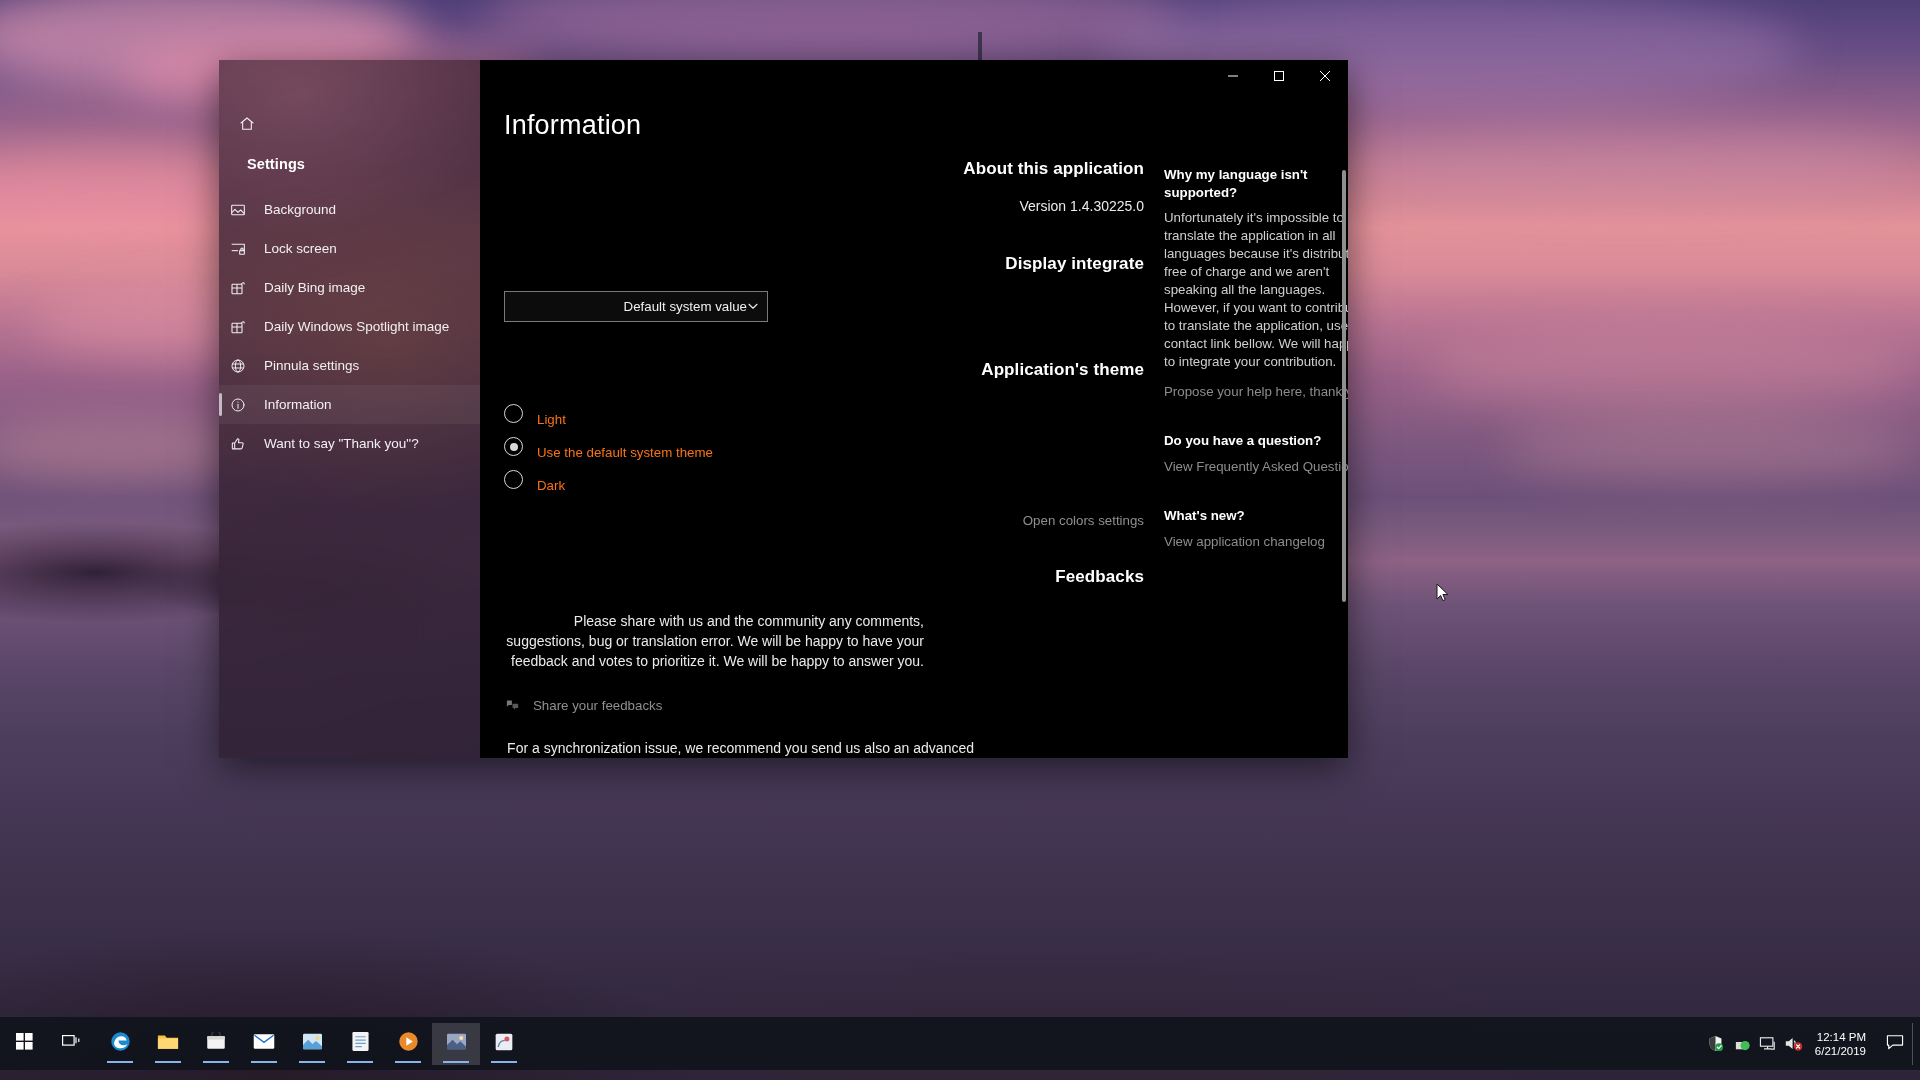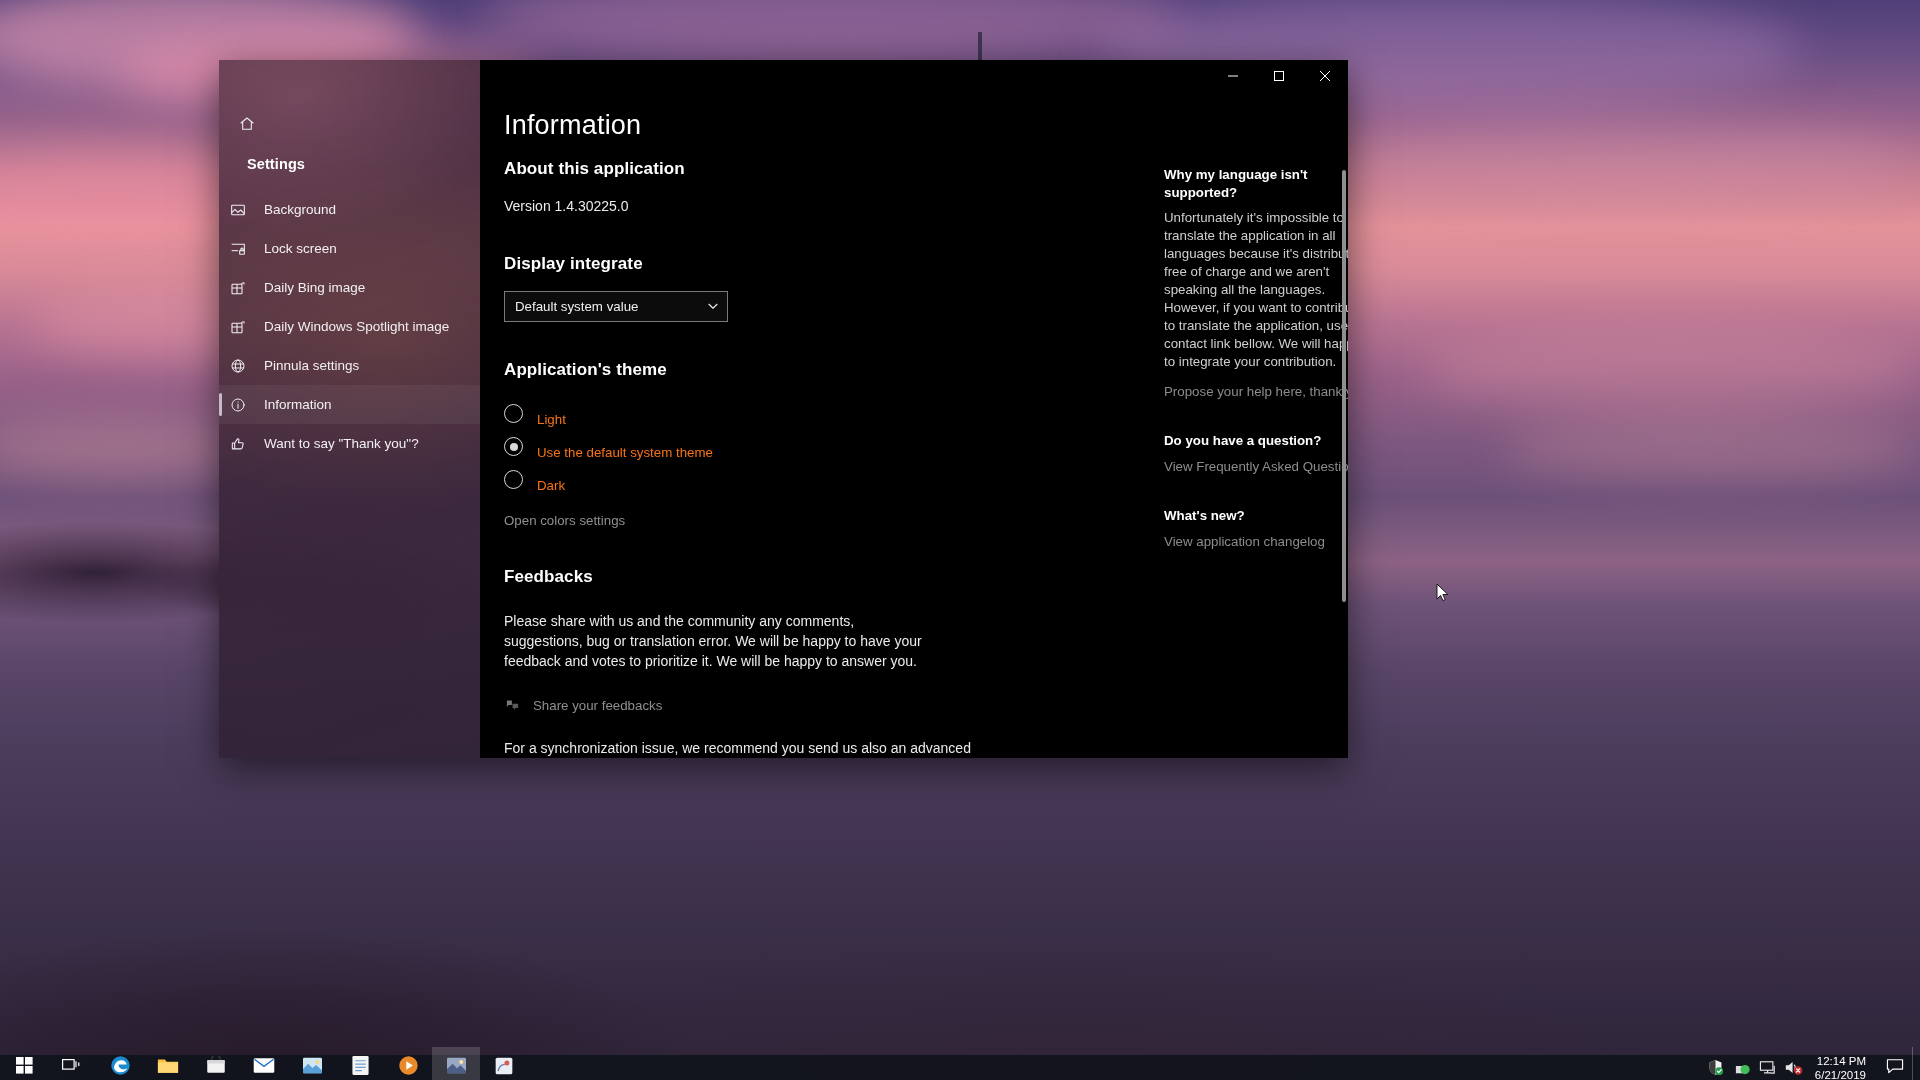--- a/index.html
+++ b/index.html
@@ -181,24 +181,24 @@
   }
   .body-text { color: #ebebeb; font-size: 14px; line-height: 20px; }
   .muted { color: #9a9a9a; }
   .link {
     color: #8f8f8f;
     font-size: 13.3px;
     cursor: pointer;
     display: inline-block;
   }
 
-  .block { margin-bottom: 38px; }
+  .block { margin-bottom: 38px; text-align: right; }
 
   .combo {
-    width: 224px; height: 31px;
+    width: 264px; height: 31px;
     border: 1px solid #797979;
     background: #0c0c0c;
     display: flex; align-items: center;
     padding: 0 8px 0 10px;
     cursor: pointer;
     margin-top: 2px;
   }
   .combo-val { flex: 1; color: #f0f0f0; font-size: 13.3px; }
   .combo svg { width: 12px; height: 12px; }
 
@@ -253,22 +253,22 @@
     width: 4px; height: 432px;
     background: #8f8f8f;
     border-radius: 2px;
     cursor: pointer;
     z-index: 15;
   }
 
   
   #taskbar {
     position: absolute;
-    left: 0; bottom: 0;
-    width: 1920px; height: 25px;
+    left: 0; bottom: 10px;
+    width: 1920px; height: 53px;
     background: rgba(16,19,28,0.92);
     display: flex; align-items: center;
     z-index: 60;
   }
   .tb-btn {
     width: 48px; height: 42px;
     display: flex; align-items: center; justify-content: center;
     cursor: pointer; position: relative;
   }
   .tb-app {

